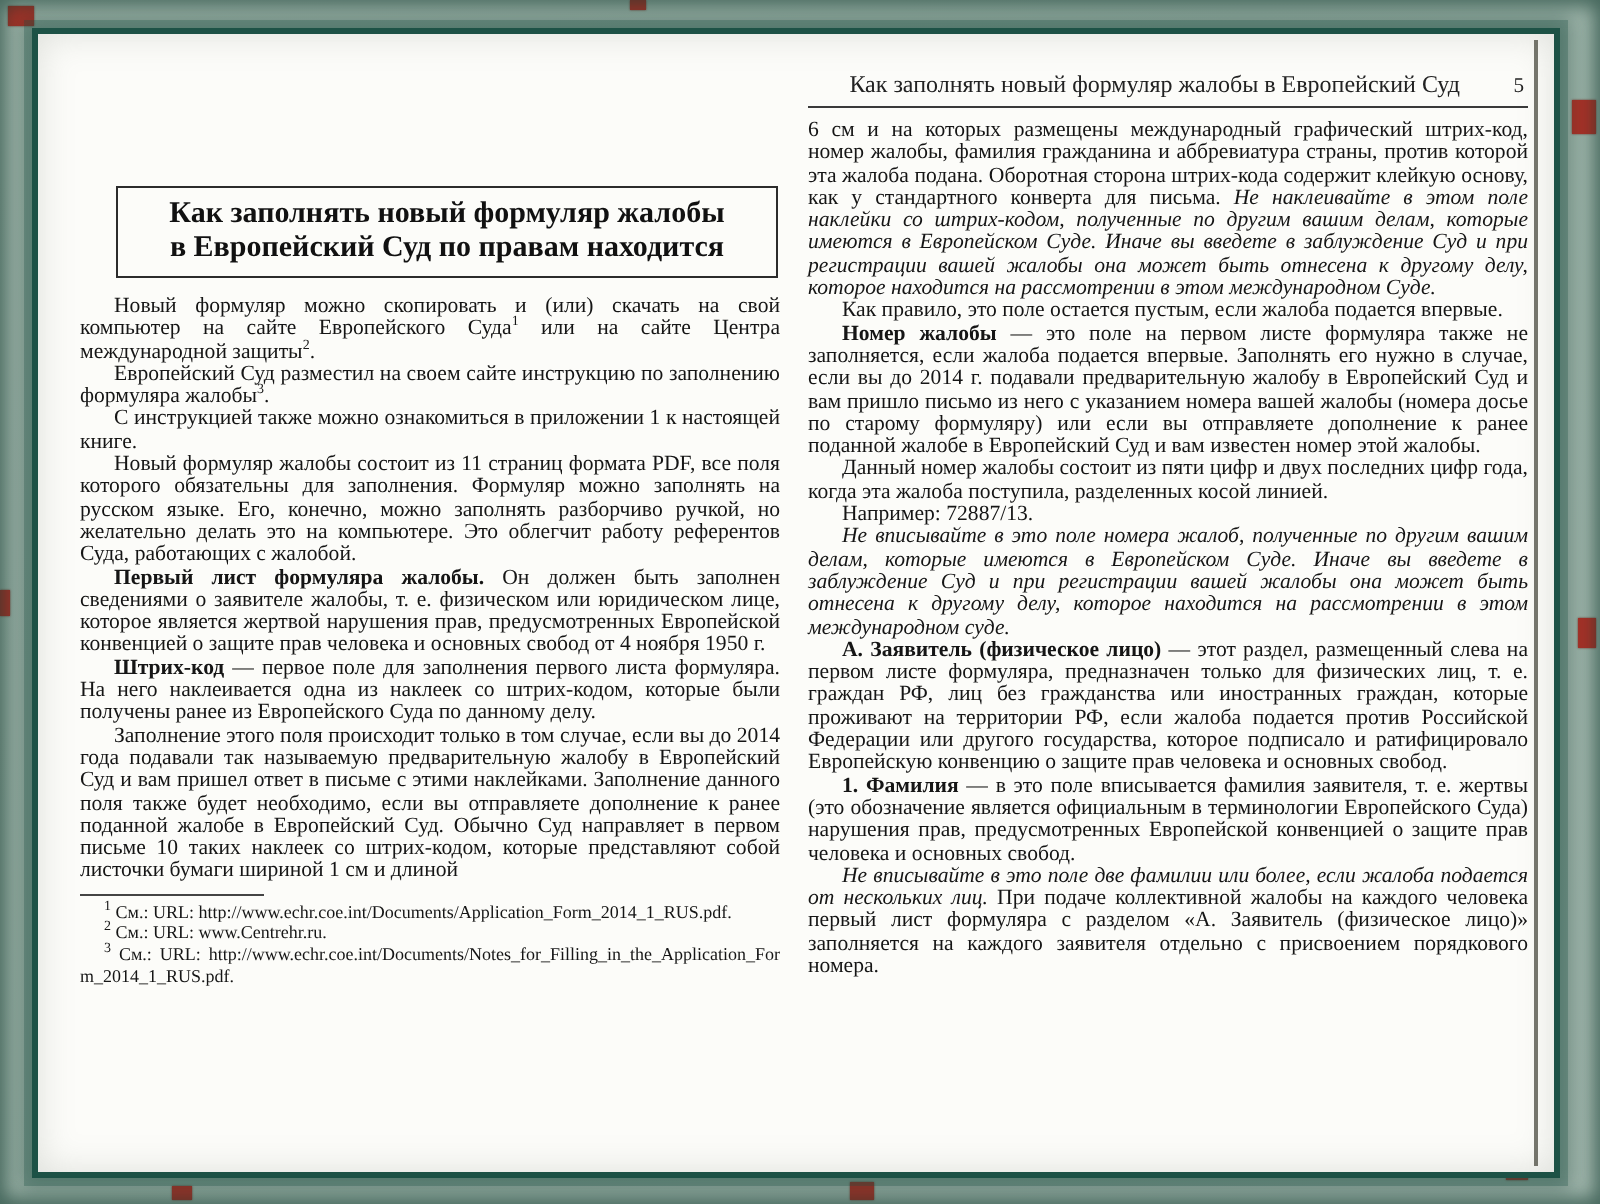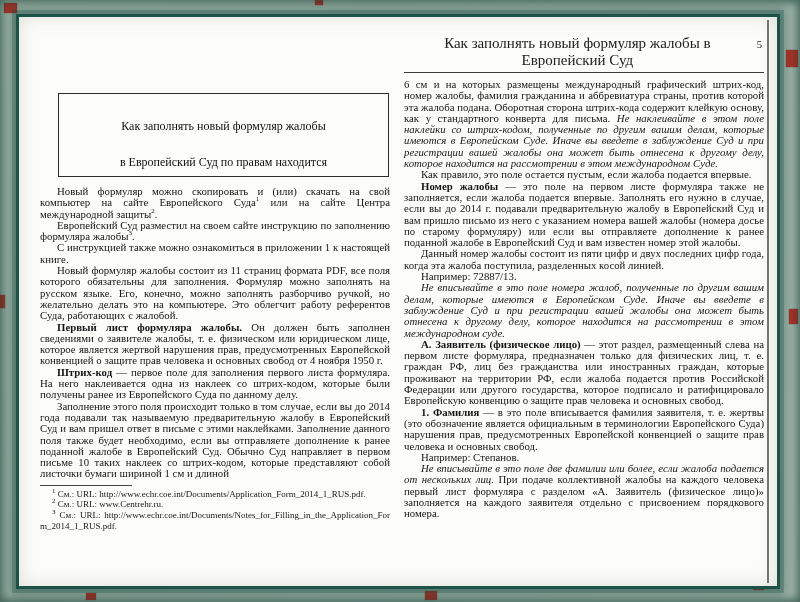--- a/index.html
+++ b/index.html
@@ -24,38 +24,38 @@
   .m6{left:425px;top:591px;width:12px;height:9px;}
   .m7{left:86px;top:593px;width:10px;height:7px;}
   .m8{left:0;top:295px;width:5px;height:13px;}
 
   .page{position:absolute;color:#151515;}
   .page-left{left:21px;top:76px;width:350px;}
   .page-right{left:385px;top:18px;width:360px;}
 
   .title-box{margin-left:18px;width:311px;border:1px solid #2c2c2c;
              padding:5px 9px 6px;text-align:center;}
-  .title-line{font-weight:normal;font-size:12px;line-height:16.5px;color:#111;margin-top:19px;}
+  .title-line{font-weight:bold;font-size:15px;line-height:16.5px;color:#111;}
 
   .body-text{margin-top:9px;}
   .para{margin:0;text-align:justify;text-indent:17px;
         font-size:10.8px;line-height:11.3px;}
   .para.noindent{text-indent:0;}
   .b{font-weight:bold;font-family:Liberation Serif, serif;}
   .i{font-style:italic;margin-top:48px;}
   sup{font-size:7px;line-height:0;}
 
   .footnote-rule{margin-top:5px;width:92px;height:1px;background:#444;}
   .footnotes{margin-top:3px;}
   .footnotes .para{font-size:9px;line-height:10.6px;text-indent:12px;
         text-align:justify;word-break:break-all;font-family:Liberation Serif, serif;}
 
   .running-header{display:flex;align-items:baseline;
         border-bottom:1px solid #3a3a3a;padding:0 2px 3px 2px;}
-  .rh-text{flex:1;text-align:center;font-size:15px;color:#222;}
+  .rh-text{flex:1;text-align:center;font-size:12px;color:#222;}
   .rh-num{font-size:10.6px;color:#222;padding-left:8px;}
   .page-right .body-text{margin-top:6px;}
 </style>
 </head>
 <body>
 
 <div class="stage">
 
   <div class="red-mark m1"></div>
   <div class="red-mark m2"></div>
@@ -98,18 +98,17 @@
       </div>
       <div class="body-text">
           <p class="para noindent"><span>6 см и на которых размещены международный графический штрих-код, номер жалобы, фамилия гражданина и аббревиатура страны, против которой эта жалоба подана. Оборотная сторона штрих-кода содержит клейкую основу, как у стандартного конверта для письма. </span><span class="i">Не наклеивайте в этом поле наклейки со штрих-кодом, полученные по другим вашим делам, которые имеются в Европейском Суде. Иначе вы введете в заблуждение Суд и при регистрации вашей жалобы она может быть отнесена к другому делу, которое находится на рассмотрении в этом международном Суде.</span></p>
           <p class="para"><span>Как правило, это поле остается пустым, если жалоба подается впервые.</span></p>
           <p class="para"><span class="b">Номер жалобы</span><span> — это поле на первом листе формуляра также не заполняется, если жалоба подается впервые. Заполнять его нужно в случае, если вы до 2014 г. подавали предварительную жалобу в Европейский Суд и вам пришло письмо из него с указанием номера вашей жалобы (номера досье по старому формуляру) или если вы отправляете дополнение к ранее поданной жалобе в Европейский Суд и вам известен номер этой жалобы.</span></p>
           <p class="para"><span>Данный номер жалобы состоит из пяти цифр и двух последних цифр года, когда эта жалоба поступила, разделенных косой линией.</span></p>
           <p class="para"><span>Например: 72887/13.</span></p>
           <p class="para"><span class="i">Не вписывайте в это поле номера жалоб, полученные по другим вашим делам, которые имеются в Европейском Суде. Иначе вы введете в заблуждение Суд и при регистрации вашей жалобы она может быть отнесена к другому делу, которое находится на рассмотрении в этом международном суде.</span></p>
           <p class="para"><span class="b">А. Заявитель (физическое лицо)</span><span> — этот раздел, размещенный слева на первом листе формуляра, предназначен только для физических лиц, т. е. граждан РФ, лиц без гражданства или иностранных граждан, которые проживают на территории РФ, если жалоба подается против Российской Федерации или другого государства, которое подписало и ратифицировало Европейскую конвенцию о защите прав человека и основных свобод.</span></p>
           <p class="para"><span class="b">1. Фамилия</span><span> — в это поле вписывается фамилия заявителя, т. е. жертвы (это обозначение является официальным в терминологии Европейского Суда) нарушения прав, предусмотренных Европейской конвенцией о защите прав человека и основных свобод.</span></p>
-          <p class="para"><span>Например: Степанов.</span></p>
           <p class="para"><span class="i">Не вписывайте в это поле две фамилии или более, если жалоба подается от нескольких лиц.</span><span> При подаче коллективной жалобы на каждого человека первый лист формуляра с разделом «А. Заявитель (физическое лицо)» заполняется на каждого заявителя отдельно с присвоением порядкового номера.</span></p>
         </div>
     </div>
   </div>
 </div>
 
 </body></html>

